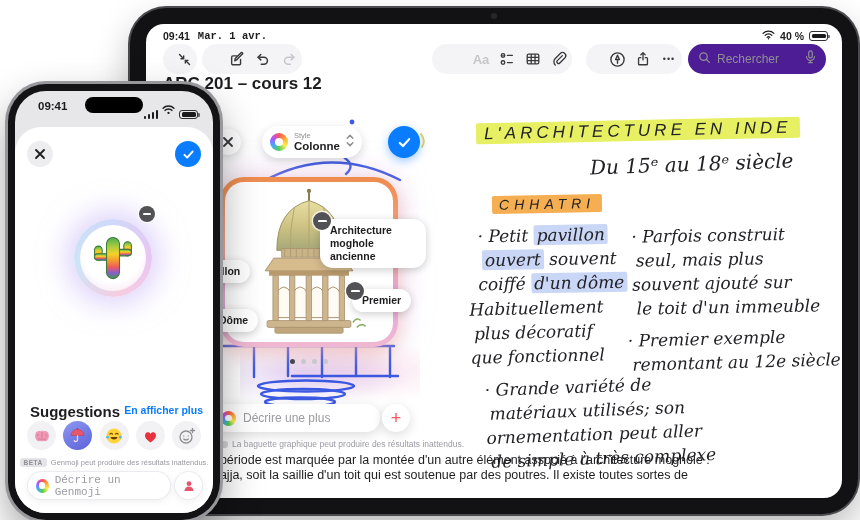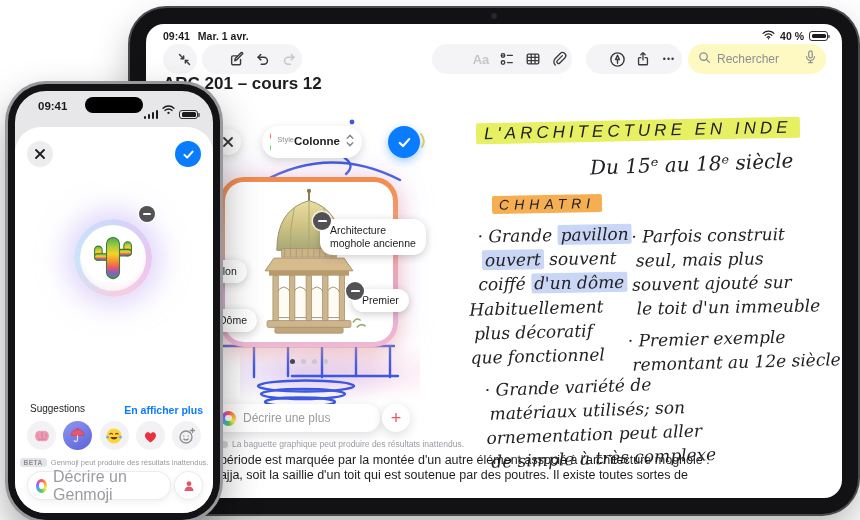--- a/index.html
+++ b/index.html
@@ -16,21 +16,21 @@
 
   .ipd-status { position:absolute; left:17px; top:6px; display:flex; gap:8px;
     font-size:10.5px; font-weight:700; color:#1d1d1f; }
   .ipd-status-r { position:absolute; right:14px; top:6px; display:flex; gap:5px; align-items:center;
     font-size:10.5px; font-weight:600; color:#1d1d1f; }
 
   .tb-group { position:absolute; top:20px; height:30px; background:#f4f4f6; border-radius:15px;
     display:flex; align-items:center; justify-content:flex-end; color:#3a3a3e; }
   .tb-btn { width:26px; height:26px; display:flex; align-items:center; justify-content:center; border-radius:13px; }
   .tb-btn.dim { color:#c6c6cb; }
-  .search-pill { position:absolute; left:542px; top:20px; width:138px; height:30px; background:#fef9c3;
+  .search-pill { position:absolute; left:542px; top:20px; width:138px; height:30px; background:#4c1d95;
     border-radius:15px; display:flex; align-items:center; gap:6px; padding:0 10px; color:#8e8e93; }
   .search-pill .ph { font-size:12px; }
 
   .note-title { position:absolute; left:17px; top:50px; font-size:17px; font-weight:700; color:#1d1d1f; }
 
   
   .hw { position:absolute; font-family:"DejaVu Serif", serif; font-style:italic; color:#222226; }
   .hw mark { background:#c9d6f6; padding:0 3px; border-radius:2px; color:inherit; }
   .hw.y mark { background:#e7f062; padding:1px 8px; }
   .hw.o mark { background:#f6ae52; padding:1px 7px; }
@@ -47,21 +47,21 @@
   .hw-col2b { left:482px; top:302px; transform:rotate(-1.5deg); }
   .hw-bottom { left:340px; top:350px; transform:rotate(-2deg); }
 
   
   .wand-x { position:absolute; left:69px; top:105px; width:26px; height:26px; border-radius:50%;
     background:#fff; box-shadow:0 2px 8px rgba(0,0,0,.14); display:flex; align-items:center; justify-content:center;
     color:#3a3a3e; z-index:4; }
   .style-pill { position:absolute; left:116px; top:102px; width:100px; height:32px; background:#fff;
     border-radius:16px; box-shadow:0 3px 10px rgba(0,0,0,.16); display:flex; align-items:center; gap:6px;
     padding:0 8px; z-index:4; }
-  .style-txt { display:flex; flex-direction:row; line-height:1; flex:1;text-align:right; }
+  .style-txt { display:flex; flex-direction:column; line-height:1; flex:1; }
   .style-lbl { font-size:7.5px; color:#8e8e93; margin-bottom:2px; }
   .style-val { font-size:11.5px; font-weight:700; color:#1d1d1f; }
   .wand-check { position:absolute; left:242px; top:102px; width:32px; height:32px; border-radius:50%;
     background:#0a7cff; display:flex; align-items:center; justify-content:center; box-shadow:0 3px 10px rgba(10,124,255,.4); z-index:4; }
   .rainbow { border-radius:50%;
     background:conic-gradient(#f55 0deg,#fa3 60deg,#fe5 120deg,#5c5 180deg,#4af 240deg,#a5f 300deg,#f55 360deg);
     position:relative; }
   .rainbow::after { content:""; position:absolute; inset:27%; border-radius:50%; background:#fff; }
 
   .wash { position:absolute; left:94px; top:318px; width:180px; height:66px; z-index:0;
@@ -73,21 +73,21 @@
     padding:5px; z-index:2;
     background:linear-gradient(180deg,#ef8c4e 0%,#f2a486 35%,#e3a8d8 70%,#f0b8d2 100%);
     box-shadow:0 6px 20px rgba(237,150,120,.45), 0 0 34px rgba(205,165,240,.4); }
   .wand-card-inner { width:100%; height:100%; background:#fff; border-radius:19px; overflow:hidden;
     display:flex; align-items:flex-end; justify-content:center; }
 
   .sketch-thumb { position:absolute; left:66px; top:180px; width:30px; height:44px; background:#fff;
     border-radius:8px; box-shadow:0 2px 8px rgba(0,0,0,.18); z-index:1; display:flex; align-items:center; justify-content:center; }
 
   .tag { position:absolute; background:#fff; border-radius:13px; box-shadow:0 2px 9px rgba(0,0,0,.2);
-    font-size:10.5px; font-weight:400; color:#1d1d1f; padding:5px 10px; z-index:5; line-height:13px; }
+    font-size:10.5px; font-weight:700; color:#1d1d1f; padding:5px 10px; z-index:5; line-height:13px; }
   .tag-minus { position:absolute; width:18px; height:18px; border-radius:50%; background:#515156;
     color:#fff; display:flex; align-items:center; justify-content:center; z-index:6;
     box-shadow:0 0 0 1.5px rgba(255,255,255,.7); }
   .page-dots { position:absolute; left:140px; top:335px; width:46px; display:flex; gap:6px; justify-content:center; z-index:3; }
   .page-dots span { width:5px; height:5px; border-radius:50%; background:#c8c8cc; }
   .page-dots span.on { background:#48484c; }
 
   .img-input { position:absolute; left:66px; top:380px; width:168px; height:28px; background:#fff; border-radius:14px;
     box-shadow:0 3px 12px rgba(0,0,0,.14); display:flex; align-items:center; gap:7px; padding:0 9px; z-index:3; }
   .img-input .ph { font-size:12px; color:#9b9ba1; }
@@ -122,46 +122,46 @@
     box-shadow:0 0 28px 8px rgba(195,175,245,.55); }
   .bubble::before { content:""; position:absolute; inset:6px; border-radius:50%;
     background:radial-gradient(circle at 50% 42%, #fff 58%, rgba(255,255,255,.25)); }
   .bubble svg { position:absolute; left:17px; top:13px; }
 
   .gm-tag { position:absolute; left:132px; top:86px; width:58px; background:rgba(246,244,252,.97); border-radius:12px;
     box-shadow:0 2px 8px rgba(0,0,0,.15); font-size:10px; font-weight:700; color:#1d1d1f; padding:5px 8px; line-height:12px; z-index:2;}
   .gm-minus { position:absolute; left:124px; top:79px; width:16px; height:16px; border-radius:50%; background:#515156;
     color:#fff; display:flex; align-items:center; justify-content:center; z-index:3; box-shadow:0 0 0 1.5px rgba(255,255,255,.7); }
 
-  .sug-label { position:absolute; left:15px; top:276px; font-size:10px; font-weight:400; color:#1d1d1f;text-align:right; }
+  .sug-label { position:absolute; left:15px; top:276px; font-size:15px; font-weight:700; color:#1d1d1f;text-align:right; }
   .sug-more { position:absolute; right:10px; top:277px; font-size:10.5px; font-weight:600; color:#0a7cff; }
   .emoji-row { position:absolute; left:12px; right:12px; top:294px; height:30px; display:flex; justify-content:space-between; }
   .em { width:29px; height:29px; border-radius:50%; background:#f2f2f4; display:flex; align-items:center; justify-content:center; }
   .em.grad { background:linear-gradient(150deg,#8f97f0,#5b63da); }
   .beta-line { position:absolute; left:0; right:0; top:331px; display:flex; justify-content:center; gap:4px; align-items:center;
     font-size:7.5px; color:#9a9aa0; }
   .beta-pill { background:#e3e3e8; color:#8e8e93; font-size:6.5px; font-weight:700; padding:1px 4px; border-radius:3px; letter-spacing:.5px; }
   .gm-input { position:absolute; left:13px; top:345px; width:142px; height:27px; background:#fff; border-radius:14px;
     box-shadow:0 0 0 1px #ececf0, 0 2px 8px rgba(0,0,0,.08); display:flex; align-items:center; gap:6px; padding:0 8px; }
-  .gm-input .ph { font-size:16px; color:#9b9ba1; }
+  .gm-input .ph { font-size:11px; color:#9b9ba1;font-family:Liberation Mono, monospace; }
   .person-btn { position:absolute; left:160px; top:345px; width:27px; height:27px; border-radius:50%; background:#fff;
     box-shadow:0 0 0 1px #ececf0, 0 2px 8px rgba(0,0,0,.08); display:flex; align-items:center; justify-content:center; }
 </style>
 </head>
 <body>
 
 <div class="stage">
 
   <div class="ipad">
     <div class="ipad-cam"></div>
     <div class="ipad-screen">
 
       <div class="ipd-status">
         <span>09:41</span>
-        <span style="font-weight:600;">Mar. 1 avr.</span>
+        <span style="font-weight:600;font-family:Liberation Mono, monospace;">Mar. 1 avr.</span>
       </div>
       <div class="ipd-status-r">
         <span><svg width="13" height="10" viewBox="0 0 18 13" fill="none" stroke="#1d1d1f" stroke-width="1.8" stroke-linecap="round">
               <path d="M1.5 4.2a10.5 10.5 0 0 1 15 0M4.3 7a6.6 6.6 0 0 1 9.4 0M7.1 9.8a2.8 2.8 0 0 1 3.8 0"></path>
               <circle cx="9" cy="11.8" r="1" fill="#1d1d1f" stroke="none"></circle>
             </svg></span>
         <span>40 %</span>
         <span class="batt"></span>
       </div>
 
@@ -240,21 +240,21 @@
               <path d="M1.5 7.5a4.5 4.5 0 0 0 9 0M6 12v2.5M4 14.5h4"></path>
             </svg></span>
       </div>
 
       <div class="note-title">ARC 201 – cours 12</div>
 
       <div class="hw hw-title y"><mark>L'ARCHITECTURE EN INDE</mark></div>
       <div class="hw hw-sub">Du 15ᵉ au 18ᵉ siècle</div>
       <div class="hw hw-chhatri o"><mark>CHHATRI</mark></div>
       <div class="hw hw-col1a hw-lines">
-          <div><span>· Grande </span><mark>pavillon</mark></div>
+          <div><span>· Petit </span><mark>pavillon</mark></div>
           <div><mark>ouvert</mark><span> souvent</span></div>
           <div><span>coiffé </span><mark>d'un dôme</mark></div>
         </div>
       <div class="hw hw-col1b hw-lines">
           <div><span>Habituellement</span></div>
           <div><span>plus décoratif</span></div>
           <div><span>que fonctionnel</span></div>
         </div>
       <div class="hw hw-col2a hw-lines">
           <div><span>· Parfois construit</span></div>

